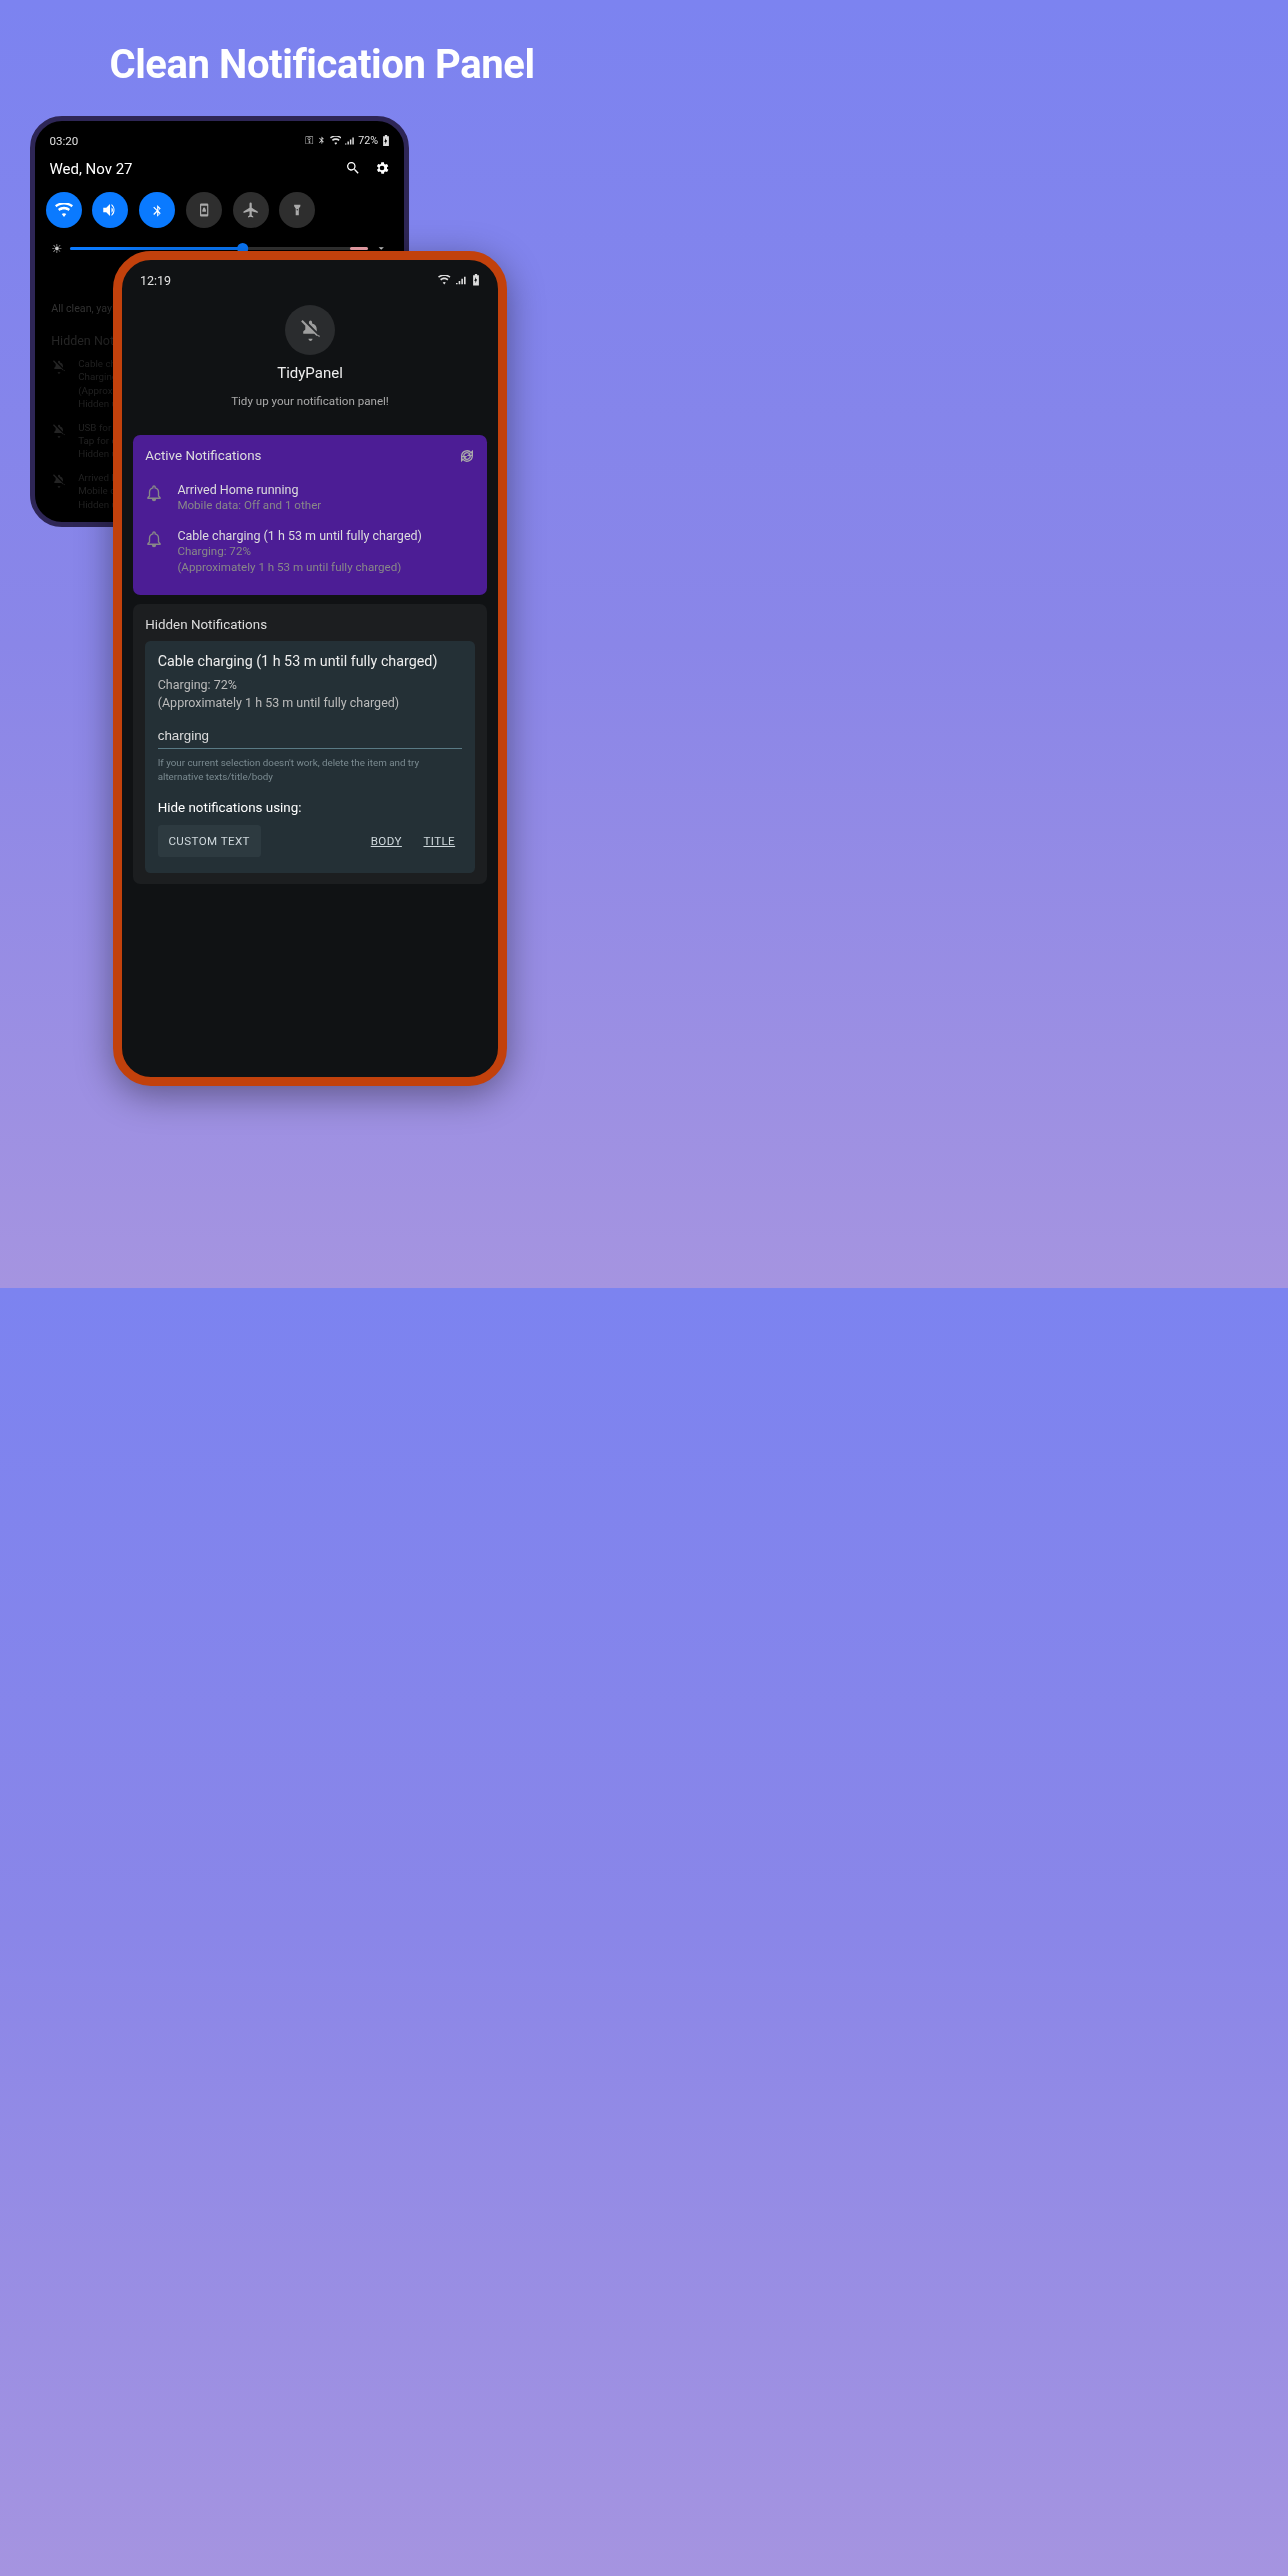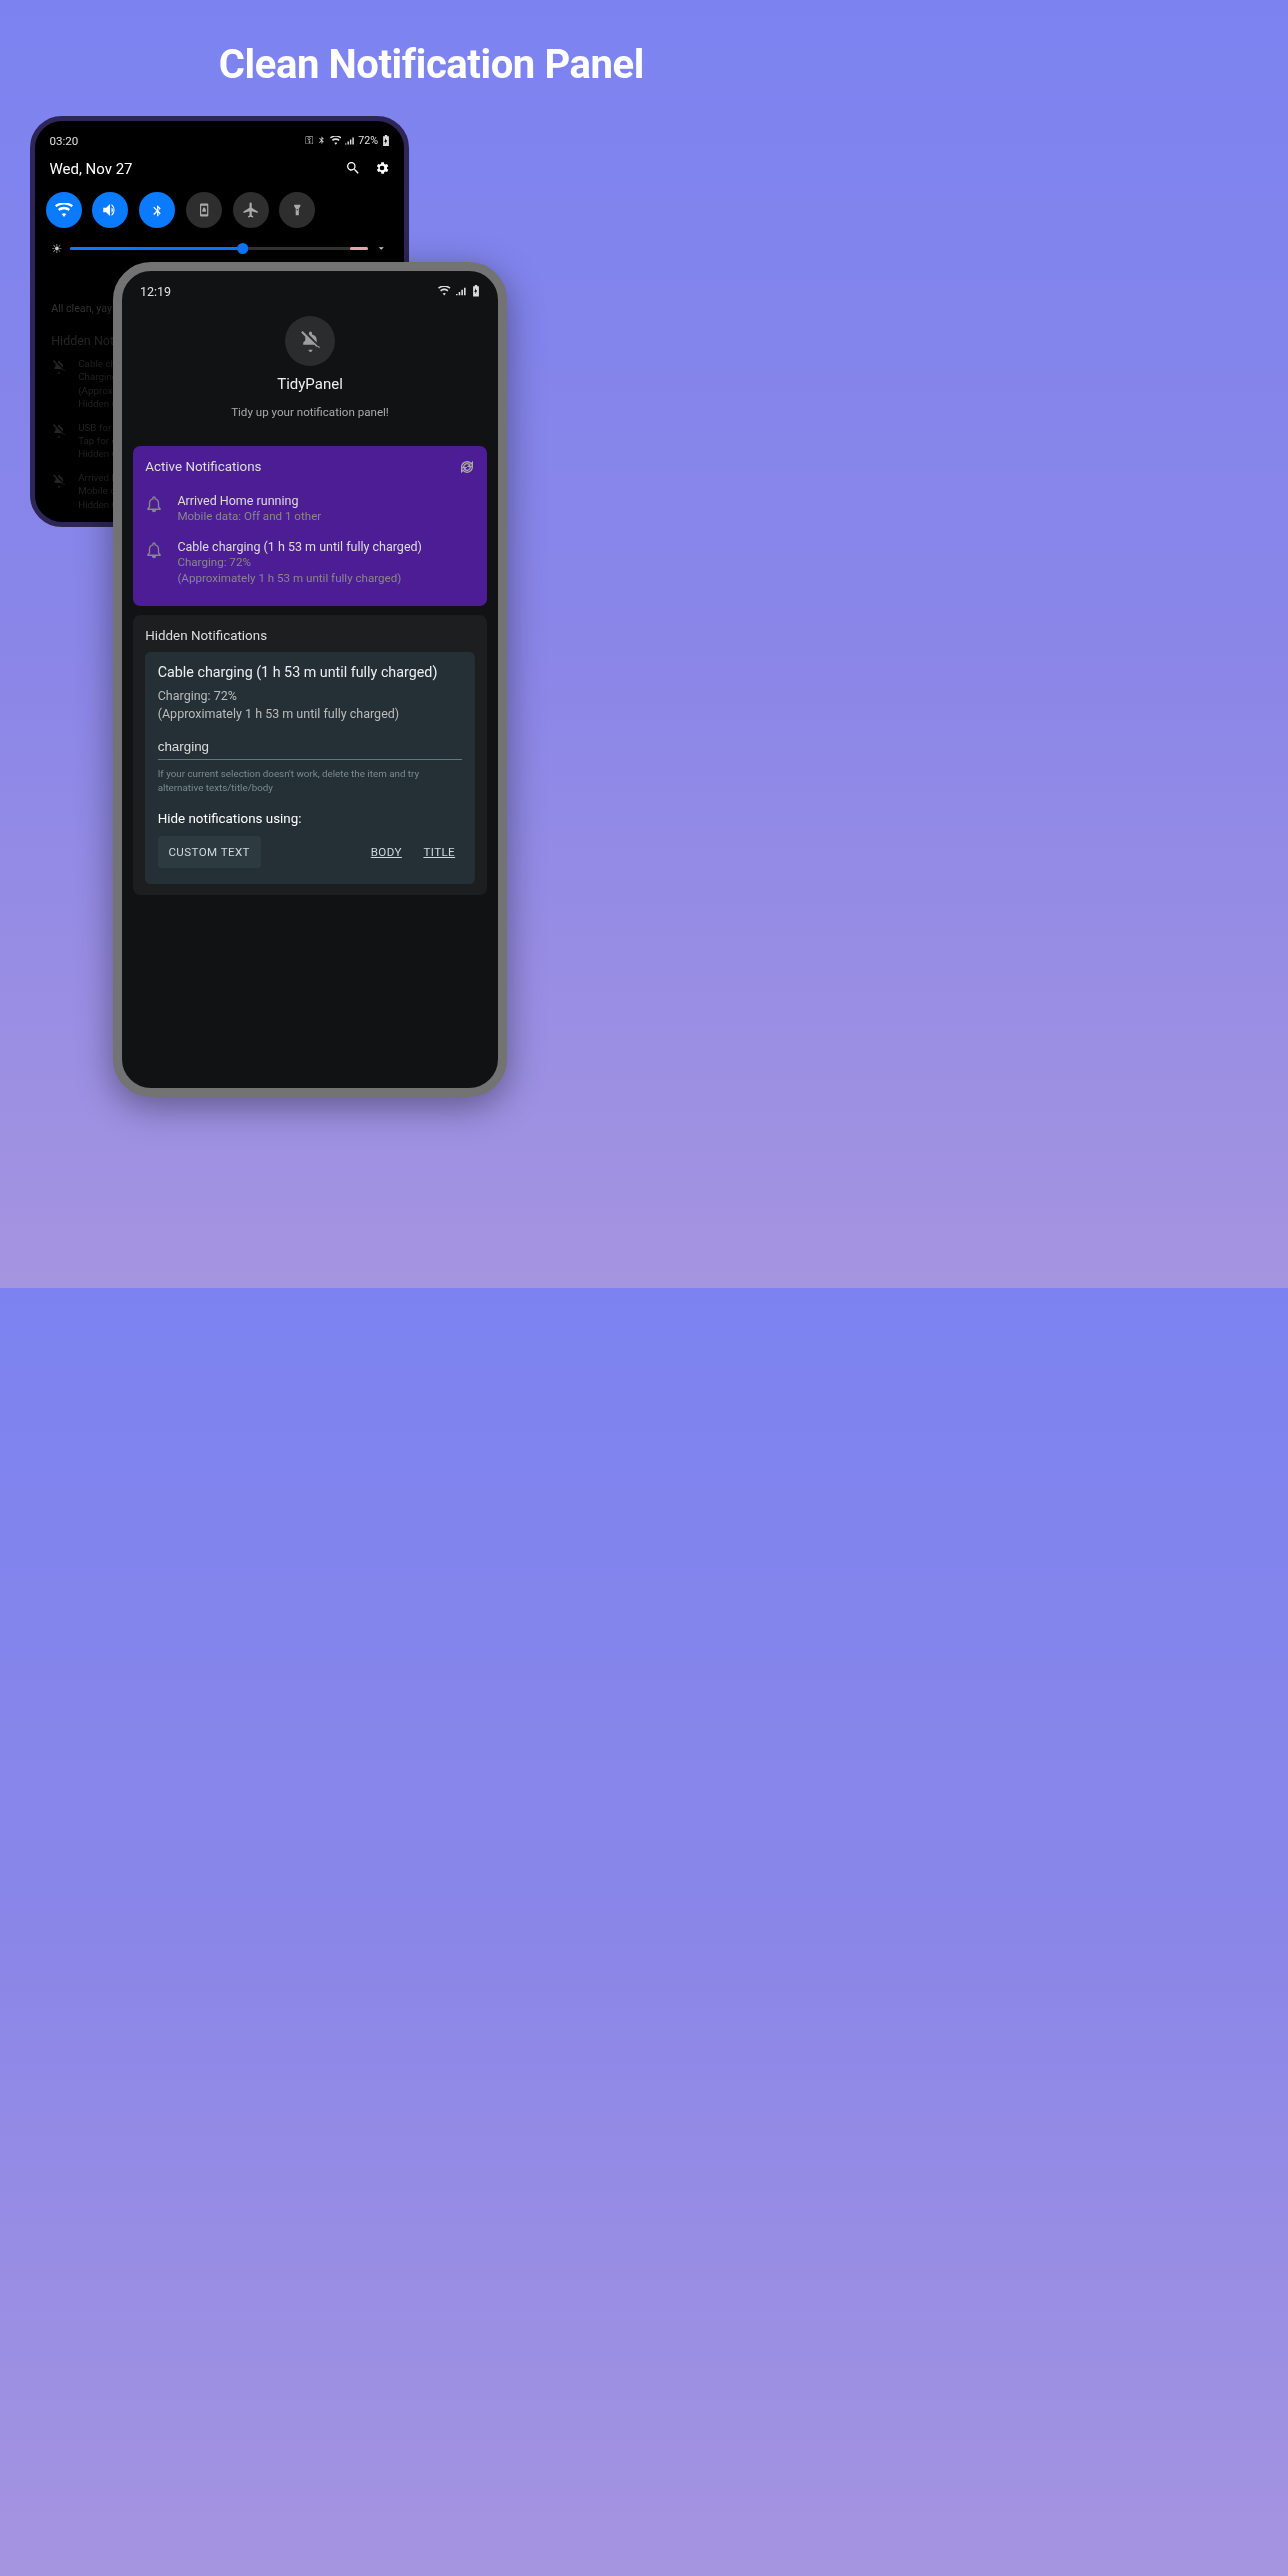--- a/index.html
+++ b/index.html
@@ -8,21 +8,21 @@
   height: 1288px;
   background: linear-gradient(180deg, #7c83f0 0%, #8a86e8 50%, #a594e0 100%);
   font-family: -apple-system, BlinkMacSystemFont, "Segoe UI", Roboto, sans-serif;
   position: relative;
   overflow: hidden;
 }
 .title {
   color: #fff;
   font-size: 40px;
   font-weight: 700;
-  text-align: right;
+  text-align: center;
   padding-top: 41px;
   letter-spacing: -0.4px;
 }
 .phone-back {
   position: absolute;
   top: 116px;
   left: 30px;
   width: 379px;
   height: 411px;
   background: #000;
@@ -49,27 +49,27 @@
 .media-row { display: flex; justify-content: center; gap: 16px; font-size: 11.6px; color: #ddd; padding: 3.6px 0 10.7px; align-items: center;}
 .media-sep { color: #444; }
 .pb-fade { color: #333; font-size: 10.7px; padding: 9px 7.2px; }
 .pb-section-title { color: #262626; font-size: 12.5px; padding: 9px 7.2px 3.6px; }
 .pb-item { display: flex; gap: 9px; padding: 5.4px 7.2px; color: #232323; }
 .pb-item-icon { width: 18px; display:flex; align-items:flex-start; padding-top:1.8px;}
 .pb-item-text { font-size: 9.8px; line-height: 1.35; }
 
 .phone-front {
   position: absolute;
-  top: 262px;
+  top: 251px;
   left: 113px;
   width: 394px;
   height: 835px;
   background: #101214;
   border-radius: 38px;
-  border: 9px solid #737373;
+  border: 9px solid #c2410c;
   box-shadow: 0 9px 36px rgba(0,0,0,0.4);
   overflow: hidden;
   color: #e0e0e0;
 }
 .pf-status { display: flex; justify-content: space-between; padding: 12.5px 18px 5.4px; font-size: 12.5px; }
 .pf-status-icons { display:flex; gap:5.4px; font-size:10.7px; align-items:center;}
 .pf-header { text-align: center; padding: 12.5px 0 18px; }
 .pf-app-icon { width: 50px; height: 50px; border-radius: 50%; background: #2a2c2e; margin: 0 auto 9px; display:flex; align-items:center; justify-content:center;}
 .pf-app-name { font-size: 15px; color: #eee; margin-bottom: 12px; }
 .pf-app-sub { font-size: 11.6px; color: #aaa; }

